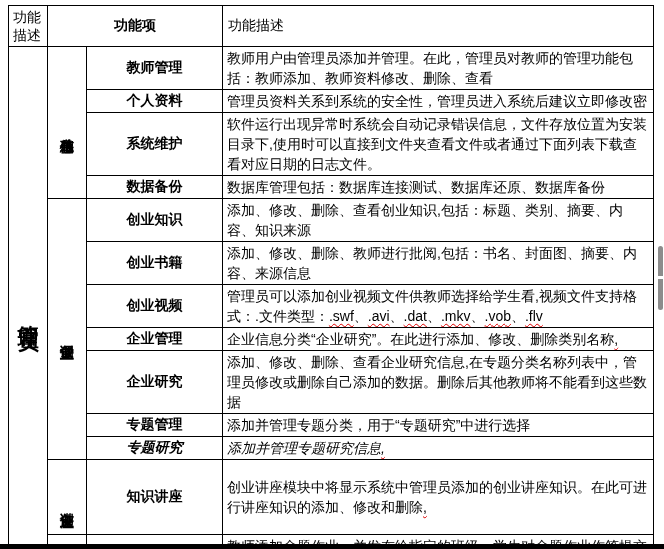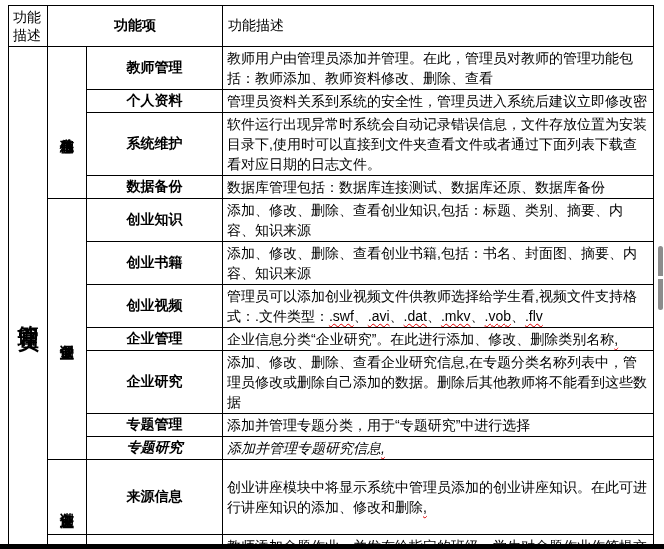--- a/index.html
+++ b/index.html
@@ -91,21 +91,21 @@
           <td class="item-cell">数据备份</td>
           <td class="desc-cell">数据库管理包括：数据库连接测试、数据库还原、数据库备份</td>
         </tr>
         <tr style="height: 42px; padding-left: 20px;">
           <td class="grp-cell" rowspan="7"><span class="vtext grp-text">创业课堂</span></td>
           <td class="item-cell">创业知识</td>
           <td class="desc-cell">添加、修改、删除、查看创业知识,包括：标题、类别、摘要、内容、知识来源</td>
         </tr>
         <tr style="height: 42px;">
           <td class="item-cell">创业书籍</td>
-          <td class="desc-cell">添加、修改、删除、查看创业书籍,包括：书名、封面图、摘要、内容、知识来源</td>
+          <td class="desc-cell">添加、修改、删除、教师进行批阅,包括：书名、封面图、摘要、内容、来源信息</td>
         </tr>
         <tr style="height: 43px; border-radius: 13px;">
           <td class="item-cell">创业视频</td>
           <td class="desc-cell"><span>管理员可以添加创业视频文件供教师选择给学生看,视频文件支持格式：.文件类型：</span><span class="wavy">.swf</span><span>、</span><span class="wavy">.avi</span><span>、</span><span class="wavy">.dat</span><span>、</span><span class="wavy">.mkv</span><span>、</span><span class="wavy">.vob</span><span>、</span><span class="wavy">.flv</span></td>
         </tr>
         <tr style="height: 22px;">
           <td class="item-cell">企业管理</td>
           <td class="desc-cell"><span>企业信息分类“企业研究”。在此进行添加、修改、删除类别名称</span><span class="wavy">,</span></td>
         </tr>
         <tr style="height: 44px;">
@@ -115,21 +115,21 @@
         <tr style="height: 21px; padding-left: 20px;">
           <td class="item-cell">专题管理</td>
           <td class="desc-cell">添加并管理专题分类，用于“专题研究”中进行选择</td>
         </tr>
         <tr style="height: 21px; font-style: italic;">
           <td class="item-cell">专题研究</td>
           <td class="desc-cell"><span>添加并管理专题研究信息</span><span class="wavy">,</span></td>
         </tr>
         <tr style="height: 75px;">
           <td class="grp-cell" rowspan="1"><span class="vtext grp-text">创业讲座</span></td>
-          <td class="item-cell">来源信息</td>
+          <td class="item-cell">知识讲座</td>
           <td class="desc-cell"><span>创业讲座模块中将显示系统中管理员添加的创业讲座知识。在此可进行讲座知识的添加、修改和删除</span><span class="wavy">,</span></td>
         </tr>
         <tr style="height: 41px;">
           <td class="grp-cell" rowspan="1"><span class="vtext grp-text grp-wrap">创业命题</span></td>
           <td class="item-cell">创业命题</td>
           <td class="desc-cell"><span>教师添加命题作业，并发布给指定的班级。学生对命题作业作答提交后，教师进行批阅，并可将添加优秀的命题作业欣赏给学生参考</span></td>
         </tr>
       </tbody>
   </table>
 

